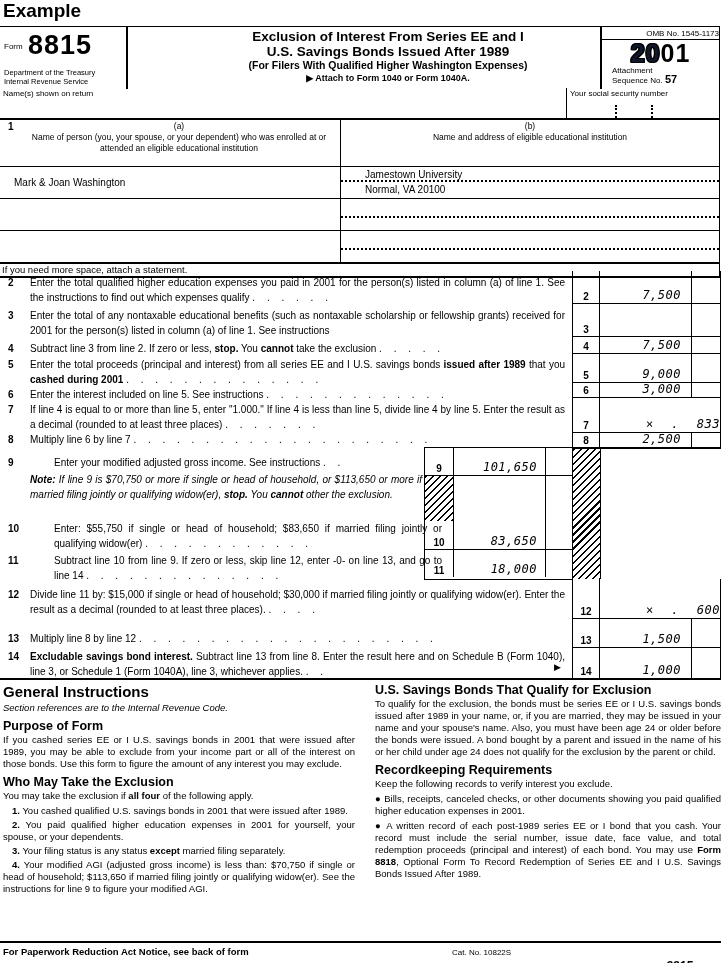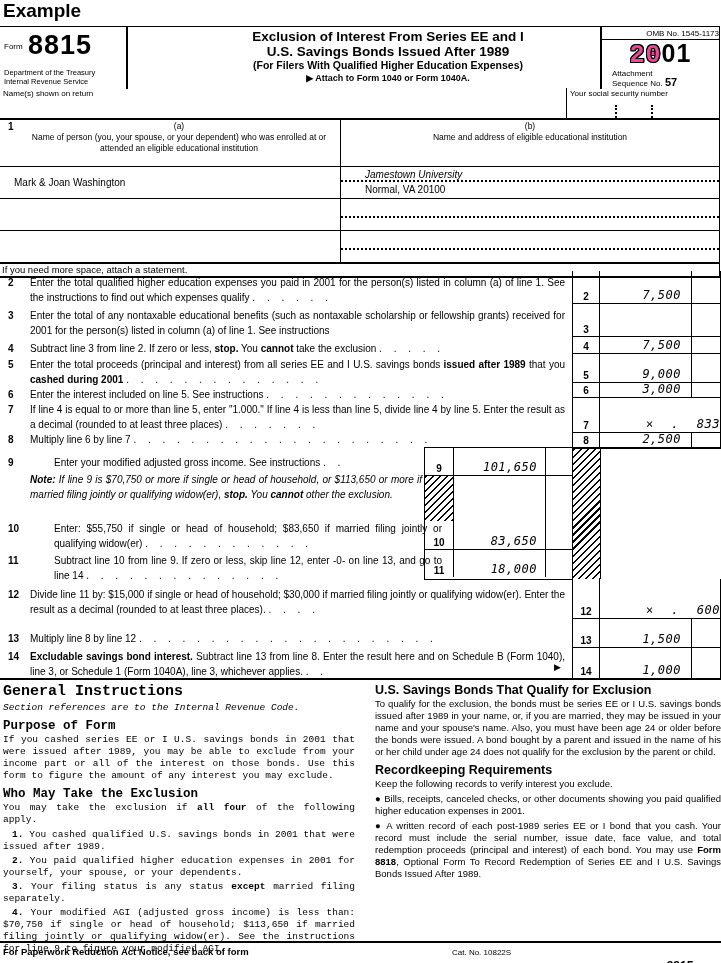--- a/index.html
+++ b/index.html
@@ -16,42 +16,42 @@
   .formword{position:absolute;top:15px;left:4px;font-size:8px;}
   .formnum{position:absolute;top:3px;left:28px;font-size:27px;font-weight:bold;letter-spacing:1px;}
   .agency{position:absolute;bottom:3px;left:4px;font-size:7.5px;line-height:9px;}
   .hdr-center{flex:1;text-align:center;padding-top:2px;margin-left:48px;}
   .t1{font-size:13.5px;font-weight:bold;line-height:15px;}
   .t3{font-size:10.5px;font-weight:bold;line-height:13px;}
   .t4{font-size:9px;font-weight:bold;line-height:12px;}
   .hdr-right{width:117px;border-left:2px solid #000;text-align:center;}
   .omb{font-size:8px;padding:2px 0 1px;border-bottom:1px solid #000;text-align:right;}
   .year{font-size:25px;font-weight:bold;line-height:26px;letter-spacing:1px;}
-  .yr-outline{color:#ec4899;text-shadow:-1.2px -1.2px 0 #000,1.2px -1.2px 0 #000,-1.2px 1.2px 0 #000,
-              1.2px 1.2px 0 #000,-1.2px 0 0 #000,1.2px 0 0 #000,0 -1.2px 0 #000,0 1.2px 0 #000;font-family:Liberation Mono, monospace;}
+  .yr-outline{color:#0f172a;text-shadow:-1.2px -1.2px 0 #000,1.2px -1.2px 0 #000,-1.2px 1.2px 0 #000,
+              1.2px 1.2px 0 #000,-1.2px 0 0 #000,1.2px 0 0 #000,0 -1.2px 0 #000,0 1.2px 0 #000;}
   .attach{font-size:8px;text-align:left;padding-left:10px;line-height:9px;}
   .seqnum{font-size:11px;font-weight:bold;}
 
   .namerow{position:absolute;top:88px;left:0;width:719px;height:30px;display:flex;
            border-bottom:2.5px solid #000;border-right:1.5px solid #000;}
   .namecell{flex:1;font-size:8px;padding:1px 3px;}
   .ssncell{width:146px;border-left:1.5px solid #000;font-size:8px;padding:1px 3px;position:relative;}
   .ssndot{position:absolute;bottom:0;height:13px;border-left:2px dotted #000;}
 
   
   .tbl{position:absolute;top:118.5px;left:0;width:719px;border-right:1.5px solid #000;}
   .thead{height:47px;display:flex;border-bottom:1.5px solid #000;}
   .cola{width:340px;position:relative;text-align:center;font-size:8.5px;line-height:11px;padding:2px 8px 0 26px;box-sizing:border-box;}
   .colb{flex:1;border-left:1.5px solid #000;text-align:center;font-size:8.5px;line-height:11px;padding-top:2px;position:relative;}
   .lnum1{position:absolute;top:2px;left:8px;font-size:10px;font-weight:bold;}
   .trow{height:31px;display:flex;border-bottom:1.5px solid #000;}
   .trow:last-of-type{border-bottom:none;}
   .pcell{width:340px;font-size:10px;display:flex;align-items:center;padding-left:14px;box-sizing:border-box;}
   .icell{flex:1;border-left:1.5px solid #000;font-size:10px;position:relative;}
-  .instline{height:15px;line-height:15px;padding-left:24px;border-bottom:2px dotted #000;box-sizing:border-box;font-style:italic;}
+  .instline{height:15px;line-height:15px;padding-left:24px;border-bottom:2px dotted #000;box-sizing:border-box;}
   .instline2{height:15px;line-height:16px;padding-left:24px;}
   .emptyline{position:absolute;top:17px;left:0;right:0;border-bottom:2px dotted #000;}
   .morespace{height:12px;font-size:9.5px;line-height:12px;padding-left:2px;border-bottom:2.5px solid #000;border-top:1.5px solid #000;}
 
   
   .main{position:absolute;top:271px;left:0;width:721px;height:407px;border-bottom:2.5px solid #000;}
   .ln{position:absolute;left:8px;width:557px;font-size:10px;line-height:15px;}
   .ln .num{position:absolute;left:0;top:0;font-weight:bold;}
   .ln .txt{display:block;margin-left:22px;text-align:justify;}
   .narrow .txt{width:388px;padding-left:24px;}
@@ -75,21 +75,21 @@
   .irow{display:flex;box-sizing:border-box;}
   .inum{width:29px;border-right:1.5px solid #000;box-sizing:border-box;display:flex;flex-direction:column;
         justify-content:flex-end;align-items:center;font-size:10px;font-weight:bold;padding-bottom:1px;}
   .iamt{flex:1;display:flex;align-items:flex-end;justify-content:flex-end;padding:0 8px 1px 0;}
   .icents{width:27px;border-left:1px solid #000;box-sizing:border-box;}
   .midhatch{width:100%;height:45px;margin-bottom:auto;}
   .arrow14{position:absolute;left:554px;top:391px;font-size:9px;}
 
   
   .instr{position:absolute;top:683px;}
-  .leftcol{left:3px;width:352px;font-family:Liberation Mono, monospace;}
+  .leftcol{left:3px;width:352px;}
   .rightcol{left:351px;width:346px;margin-left:24px;}
   .gi-h1{font-size:15px;font-weight:bold;margin:0 0 2px;}
   .gi-h2{font-size:12.5px;font-weight:bold;margin:5px 0 1px;}
   .instr p{font-size:9.5px;line-height:12px;margin:0 0 3px;text-align:justify;}
   .itm{text-indent:9px;margin-bottom:2px !important;}
   .blt{margin-bottom:3px !important;}
 
   
   .footer{position:absolute;top:941px;left:0;width:721px;height:21px;border-top:2.5px solid #000;}
   .f-notice{position:absolute;left:3px;top:3px;font-size:9.5px;font-weight:bold;}
@@ -109,21 +109,21 @@
       <span class="formword">Form</span>
       <span class="formnum">8815</span>
       <div class="agency">
         <div>Department of the Treasury</div>
         <div>Internal Revenue Service</div>
       </div>
     </div>
     <div class="hdr-center">
       <div class="t1">Exclusion of Interest From Series EE and I</div>
       <div class="t1">U.S. Savings Bonds Issued After 1989</div>
-      <div class="t3">(For Filers With Qualified Higher Education Expenses)</div>
+      <div class="t3">(For Filers With Qualified Higher Washington Expenses)</div>
       <div class="t4">▶ Attach to Form 1040 or Form 1040A.</div>
     </div>
     <div class="hdr-right">
       <div class="omb">OMB No. 1545-1173</div>
       <div class="year"><span class="yr-outline">20</span><span>01</span></div>
       <div class="attach">
         <div>Attachment</div>
         <div><span>Sequence No.</span> <span class="seqnum">57</span></div>
       </div>
     </div>

